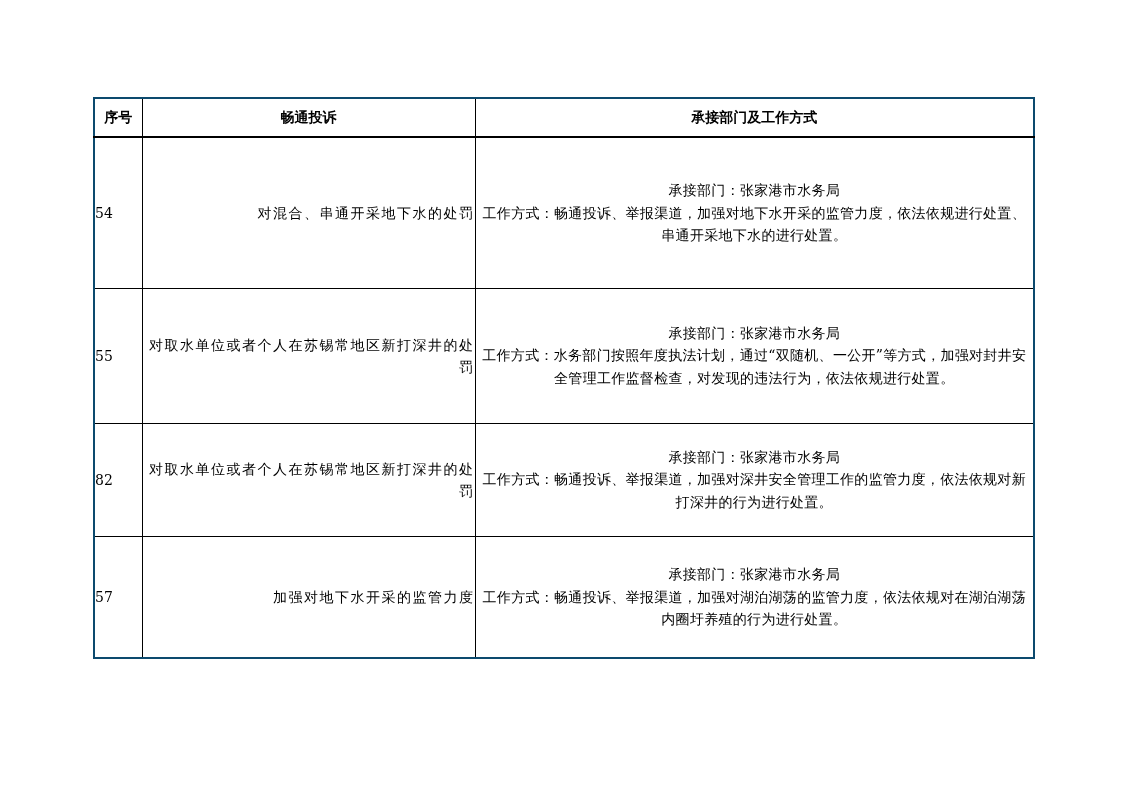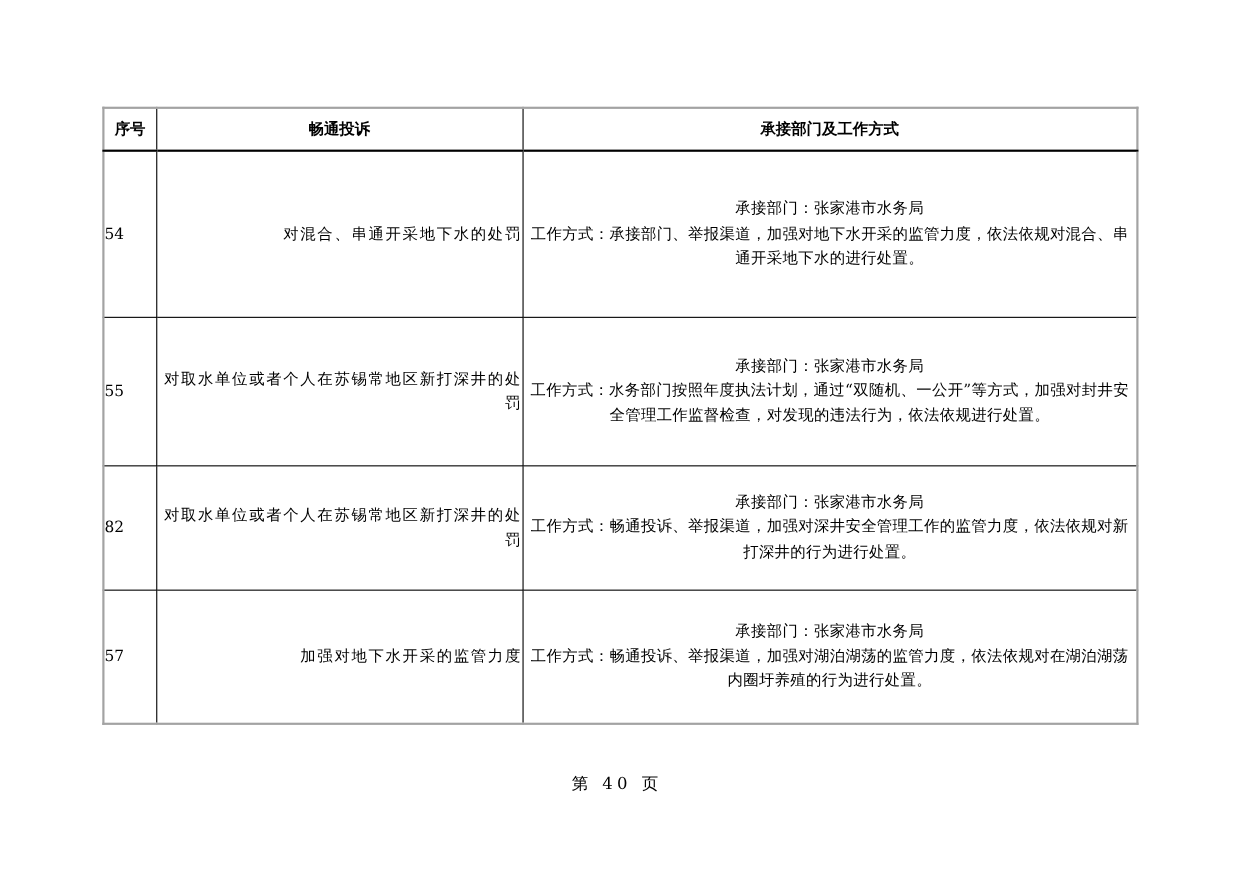--- a/index.html
+++ b/index.html
@@ -16,21 +16,21 @@
     color: #000000;
     overflow: hidden;
   }
   table.doc-table {
     position: absolute;
     left: 93px;
     top: 97px;
     width: 940px;
     border-collapse: collapse;
     table-layout: fixed;
-    border: 2px solid #a3a3a3;
+    border: 2px solid #0c4a6e;
   }
   table.doc-table th,
   table.doc-table td {
     border: 1px solid #000000;
     vertical-align: middle;
     padding: 0;
     overflow: hidden;
   }
   tr.header-row {
     height: 39px;
@@ -97,21 +97,21 @@
         <th>序号</th>
         <th>畅通投诉</th>
         <th>承接部门及工作方式</th>
       </tr>
 
       <tr class="row-0">
         <td class="cell-no">54</td>
         <td class="cell-name">对混合、串通开采地下水的处罚</td>
         <td class="cell-dept">
           <div>承接部门：张家港市水务局</div>
-          <div>工作方式：承接部门、举报渠道，加强对地下水开采的监管力度，依法依规对混合、串通开采地下水的进行处置。</div>
+          <div>工作方式：畅通投诉、举报渠道，加强对地下水开采的监管力度，依法依规进行处置、串通开采地下水的进行处置。</div>
         </td>
       </tr>
 
       <tr class="row-1">
         <td class="cell-no">55</td>
         <td class="cell-name">对取水单位或者个人在苏锡常地区新打深井的处罚</td>
         <td class="cell-dept">
           <div>承接部门：张家港市水务局</div>
           <div>工作方式：水务部门按照年度执法计划，通过“双随机、一公开”等方式，加强对封井安全管理工作监督检查，对发现的违法行为，依法依规进行处置。</div>
         </td>
@@ -130,15 +130,14 @@
         <td class="cell-no">57</td>
         <td class="cell-name">加强对地下水开采的监管力度</td>
         <td class="cell-dept">
           <div>承接部门：张家港市水务局</div>
           <div>工作方式：畅通投诉、举报渠道，加强对湖泊湖荡的监管力度，依法依规对在湖泊湖荡内圈圩养殖的行为进行处置。</div>
         </td>
       </tr>
     </tbody>
   </table>
 
-  <div class="footer">第 40 页</div>
 
 </div>
 
 </body></html>

